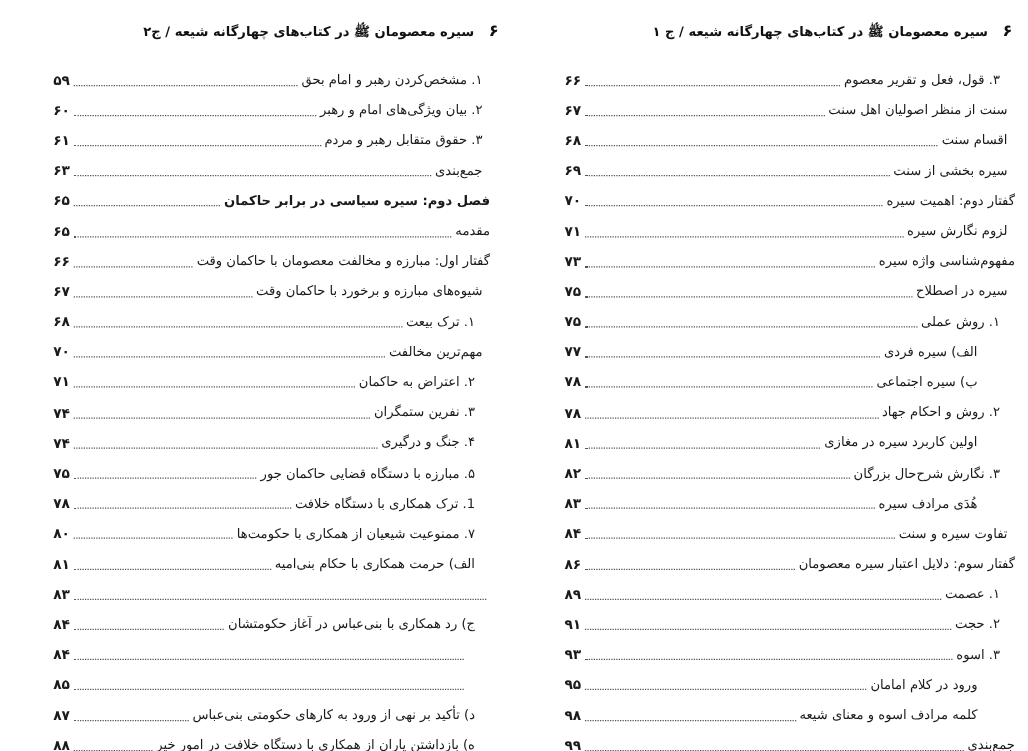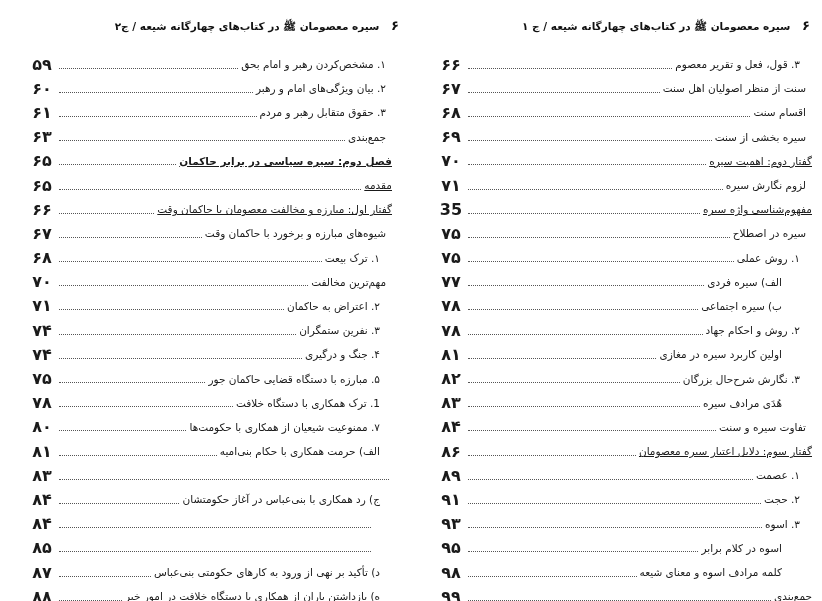--- a/index.html
+++ b/index.html
@@ -22,22 +22,22 @@
     .page.right .toc { left: 26px; width: 375px; }
     .row {
       height: 24.2px; display: flex; flex-direction: row-reverse; align-items: center;
       direction: ltr; font-size: 10.5px; white-space: nowrap;
     }
     .row .title { direction: rtl; text-align: right; flex: 0 0 auto; }
     .row .leader {
       flex: 1 1 auto; border-bottom: 1px dotted #555; height: 0; margin: 0 3px;
       position: relative; top: 4px; min-width: 20px;
     }
-    .row .num { flex: 0 0 28px; font-weight: bold; font-size: 16px; text-align: center; }
-    .ind0 .title { margin-right: 0; text-decoration: underline; }
+    .row .num { flex: 0 0 28px; font-weight: bold; font-size: 11px; text-align: right; }
+    .ind0 .title { margin-right: 0; }
     .ind1 .title { margin-right: 6px; }
     .ind2 .title { margin-right: 12px; }
     .bold .title { font-weight: bold; }
   </style>
 </head>
 <body>
 
 <div class="page left">
   <div class="header">
     <span class="pn">۶</span>
@@ -191,21 +191,21 @@
         <span class="num">۷۰</span>
       </div>
       <div class="row ind1">
         <span class="title">لزوم نگارش سیره</span>
         <span class="leader"></span>
         <span class="num">۷۱</span>
       </div>
       <div class="row ind0">
         <span class="title">مفهوم‌شناسی واژه سیره</span>
         <span class="leader"></span>
-        <span class="num">35</span>
+        <span class="num">۷۳</span>
       </div>
       <div class="row ind1">
         <span class="title">سیره در اصطلاح</span>
         <span class="leader"></span>
         <span class="num">۷۵</span>
       </div>
       <div class="row ind2">
         <span class="title">۱. روش عملی</span>
         <span class="leader"></span>
         <span class="num">۷۵</span>
@@ -259,21 +259,21 @@
         <span class="title">۲. حجت</span>
         <span class="leader"></span>
         <span class="num">۹۱</span>
       </div>
       <div class="row ind2">
         <span class="title">۳. اسوه</span>
         <span class="leader"></span>
         <span class="num">۹۳</span>
       </div>
       <div class="row ind2" style="padding-right: 18px;">
-        <span class="title">اسوه در کلام برابر</span>
+        <span class="title">ورود در کلام امامان</span>
         <span class="leader"></span>
         <span class="num">۹۵</span>
       </div>
       <div class="row ind2" style="padding-right: 18px;">
         <span class="title">کلمه مرادف اسوه و معنای شیعه</span>
         <span class="leader"></span>
         <span class="num">۹۸</span>
       </div>
       <div class="row ind0">
         <span class="title">جمع‌بندی</span>

